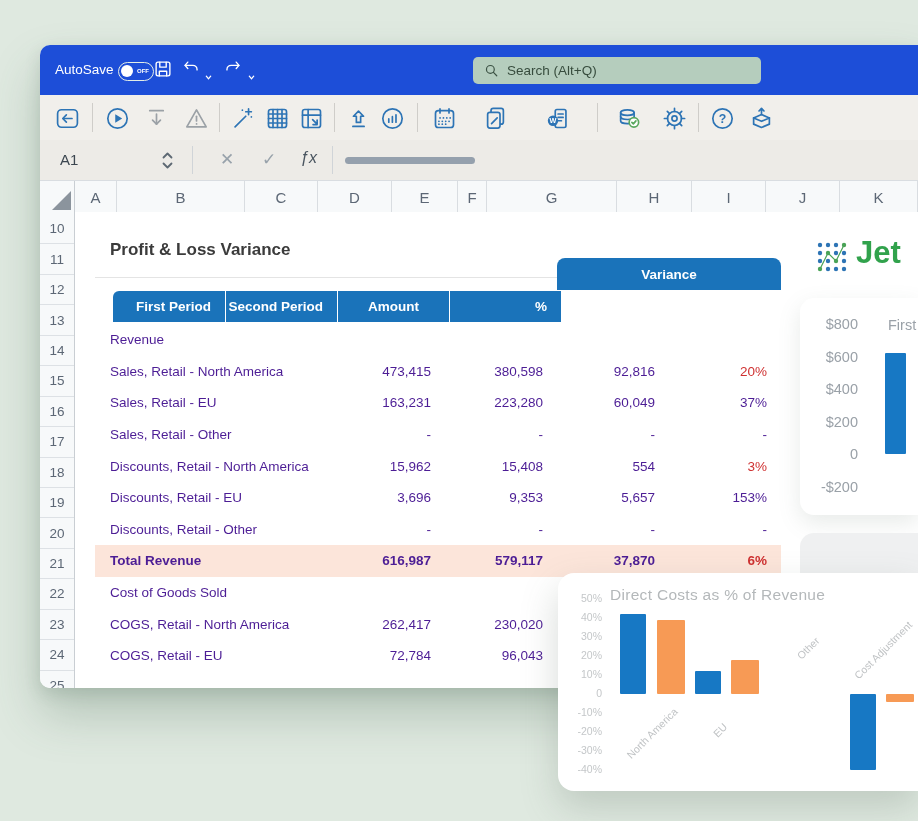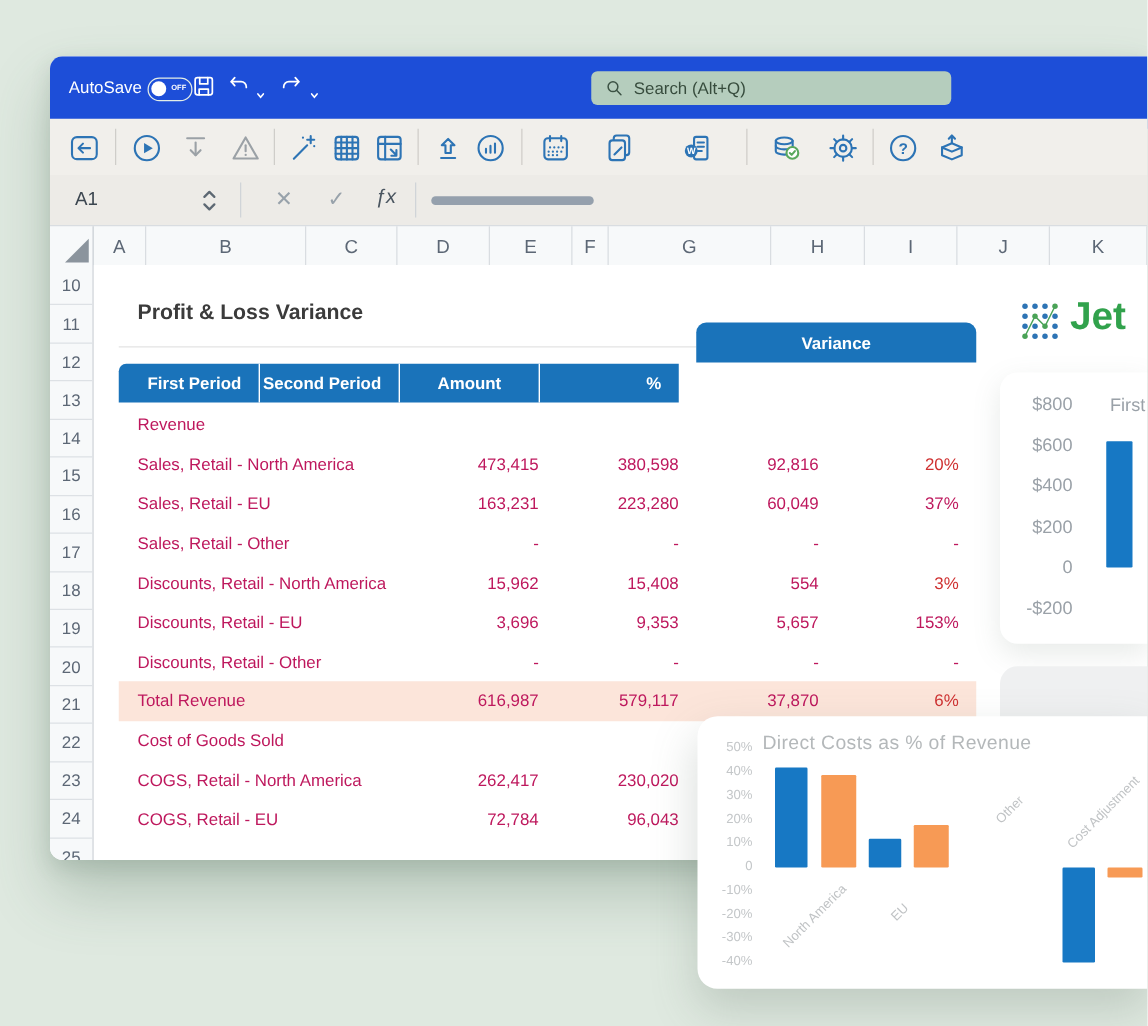--- a/index.html
+++ b/index.html
@@ -66,25 +66,25 @@
   .thead{position:absolute;left:55px;top:246px;width:686px;height:31px;display:flex}
   .th{flex:none;box-sizing:border-box;background:#1a73ba;color:#fff;font-size:13.5px;font-weight:600;
       display:flex;align-items:center;border-left:1.5px solid #fff}
   .th:first-child{border-left:none;border-top-left-radius:6px}
   .th.left{justify-content:flex-start;padding-left:15px}
   .th.right{justify-content:flex-end;padding-right:14px}
   .th.center{justify-content:center}
   .tbody{position:absolute;left:55px;top:279px;width:686px}
   .trow{height:31.6px;display:flex}
   .trow.total{background:#fce5da}
-  .td{flex:none;box-sizing:border-box;font-size:13.5px;color:#be185d;display:flex;align-items:center}
+  .td{flex:none;box-sizing:border-box;font-size:13.5px;color:#4c1d95;display:flex;align-items:center}
   .td.left{justify-content:flex-start;padding-left:15px}
   .td.right{justify-content:flex-end;padding-right:14px}
   .td.red{color:#cf3131}
-  .trow.total .td{font-weight:400}
+  .trow.total .td{font-weight:700}
 
   
   .jet-text{position:absolute;left:816px;top:190px;font-size:31px;font-weight:700;color:#31a24c}
   .jet-icon{position:absolute;left:776px;top:196px;width:32px;height:32px}
 
   
   .mini-card{position:absolute;left:760px;top:253px;width:118px;height:217px;background:#fff;border-radius:14px 0 0 14px;
              box-shadow:0 8px 22px rgba(110,130,120,.16)}
   .mini-tick{position:absolute;left:10px;width:48px;text-align:right;font-size:14.5px;color:#9aa1a8}
   .mini-title{position:absolute;left:88px;top:19px;font-size:14.5px;color:#9aa1a8;white-space:nowrap}
@@ -323,21 +323,21 @@
       <div class="rowcell">24</div>
       <div class="rowcell">25</div>
     </div>
 
   <div class="sheet"></div>
 
   <div class="tbl-title">Profit &amp; Loss Variance</div>
   <div class="tbl-underline"></div>
   <div class="variance-box">Variance</div>
   <div class="thead">
-      <div class="th right" style="width: 112px;">First Period</div>
+      <div class="th right" style="width: 112px; margin-left: 18px;">First Period</div>
       <div class="th right" style="width: 112px;">Second Period</div>
       <div class="th center" style="width: 112px;">Amount</div>
       <div class="th right" style="width: 112px;">%</div>
     </div>
   <div class="tbody">
       <div class="trow">
         <div class="td left" style="width: 238px;">Revenue</div>
         <div class="td right" style="width: 112px;"></div>
         <div class="td right" style="width: 112px;"></div>
         <div class="td right" style="width: 112px;"></div>

